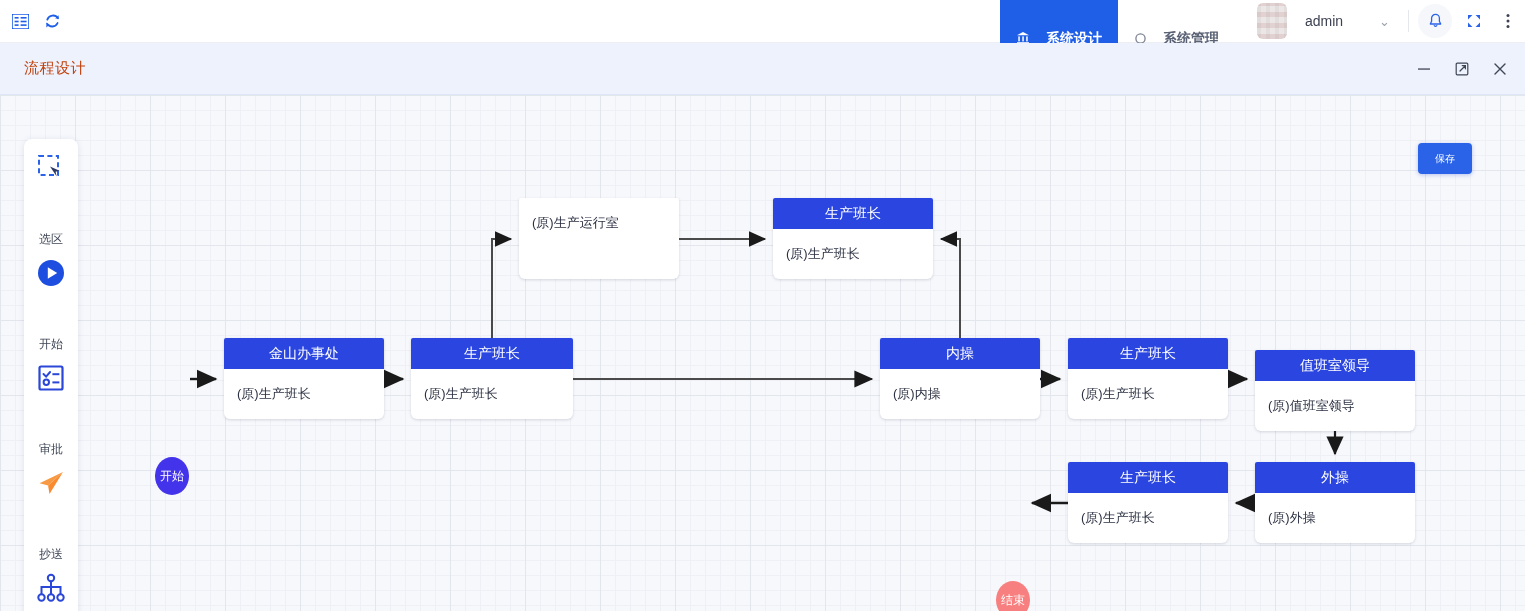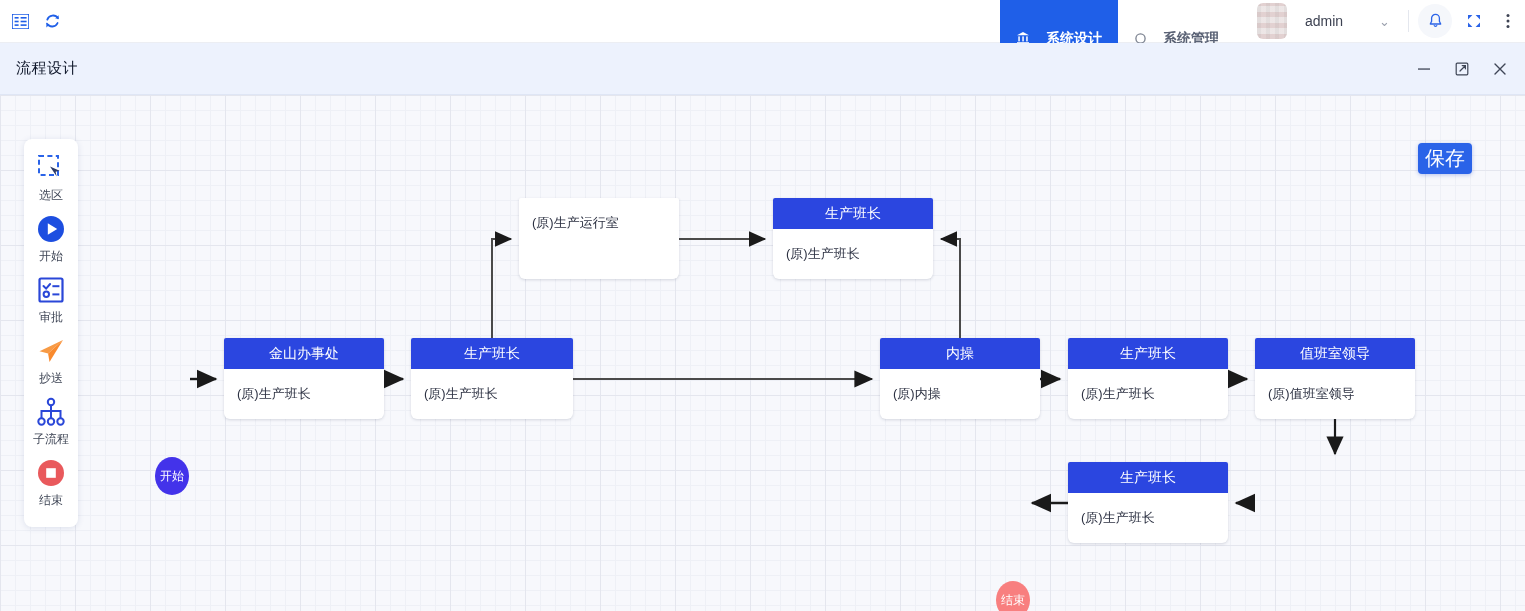--- a/index.html
+++ b/index.html
@@ -50,21 +50,21 @@
   .tb-right-icon { width: 34px; height: 43px; display: flex; align-items: center; justify-content: center; cursor: pointer; }
 
   
   .winbar {
     position: absolute; left: 0; top: 43px;
     width: 1525px; height: 52px;
     background: #edf2fd;
     border-bottom: 1px solid #dfe6f5;
     display: flex; align-items: center;
   }
-  .win-title { font-size: 15px; color: #0f172a; padding-left: 16px; letter-spacing: .5px; }
+  .win-title { font-size: 15px; color: #c2410c; padding-left: 24px; letter-spacing: .5px; }
   .win-controls { margin-left: auto; display: flex; align-items: center; gap: 20px; padding-right: 16px; }
   .win-btn { width: 18px; height: 18px; display: flex; align-items: center; justify-content: center; cursor: pointer; color: #3f4656; }
 
   
   .canvas {
     position: absolute; left: 0; top: 95px;
     width: 1525px; height: 516px;
     background-color: #f7f8fc;
     background-image:
       linear-gradient(to right, #e4e6ee 1px, transparent 1px),
@@ -76,29 +76,29 @@
   }
 
   
   .palette {
     position: absolute; left: 24px; top: 44px;
     width: 54px; padding: 12px 0 10px;
     background: #ffffff; border-radius: 8px;
     box-shadow: 0 1px 6px rgba(40,60,120,.13);
     display: flex; flex-direction: column; align-items: center;
   }
-  .pal-item { width: 54px; display: flex; flex-direction: column; align-items: center; cursor: pointer; margin-bottom: 8px; }
+  .pal-item { width: 54px; display: flex; flex-direction: column; align-items: center; cursor: pointer; margin-bottom: 8px; gap: 44px; }
   .pal-ico { width: 34px; height: 34px; display: flex; align-items: center; justify-content: center; }
   .pal-label { font-size: 12px; color: #3f4656; margin-top: 2px; }
 
   
   .save-btn {
     position: absolute; left: 1418px; top: 48px;
     width: 54px; height: 31px; border-radius: 4px;
-    background: #2a63e8; color: #fff; font-size: 20px;
+    background: #2a63e8; color: #fff; font-size: 10px;
     display: flex; align-items: center; justify-content: center;
     cursor: pointer; box-shadow: 0 1px 4px rgba(30,70,200,.3);
   }
 
   
   .node {
     position: absolute; background: #ffffff;
     border-radius: 2px 2px 6px 6px;
     box-shadow: 0 1px 3px rgba(50,60,90,.18);
     overflow: hidden;
@@ -348,22 +348,26 @@
     <div class="node-body">(原)生产班长</div>
   </div>
   <div class="node" style="left:880px; top:243px; width:160px; height:81px;">
     <div class="node-head">内操</div>
     <div class="node-body">(原)内操</div>
   </div>
   <div class="node" style="left:1068px; top:243px; width:160px; height:81px;">
     <div class="node-head">生产班长</div>
     <div class="node-body">(原)生产班长</div>
   </div>
-  <div class="node" style="left:1255px; top:243px; width:160px; height:81px;">
+  <div class="node" style="left:1255px; top:255px; width:160px; height:81px;">
     <div class="node-head">值班室领导</div>
     <div class="node-body">(原)值班室领导</div>
   </div>
+  <div class="node" style="left:1255px; top:367px; width:160px; height:81px;">
+    <div class="node-head">外操</div>
+    <div class="node-body">(原)外操</div>
+  </div>
   <div class="node" style="left:1068px; top:367px; width:160px; height:81px;">
     <div class="node-head">生产班长</div>
     <div class="node-body">(原)生产班长</div>
   </div>
 
 </div>
 
 </body></html>

